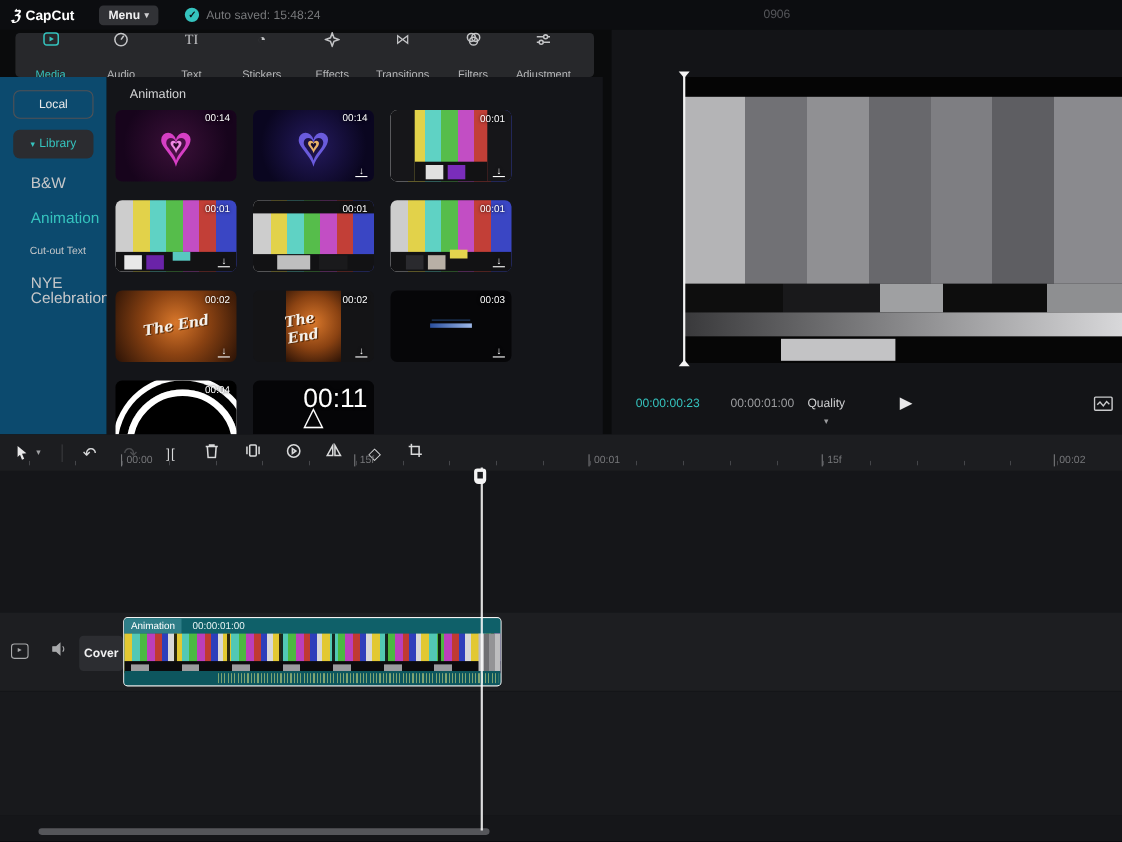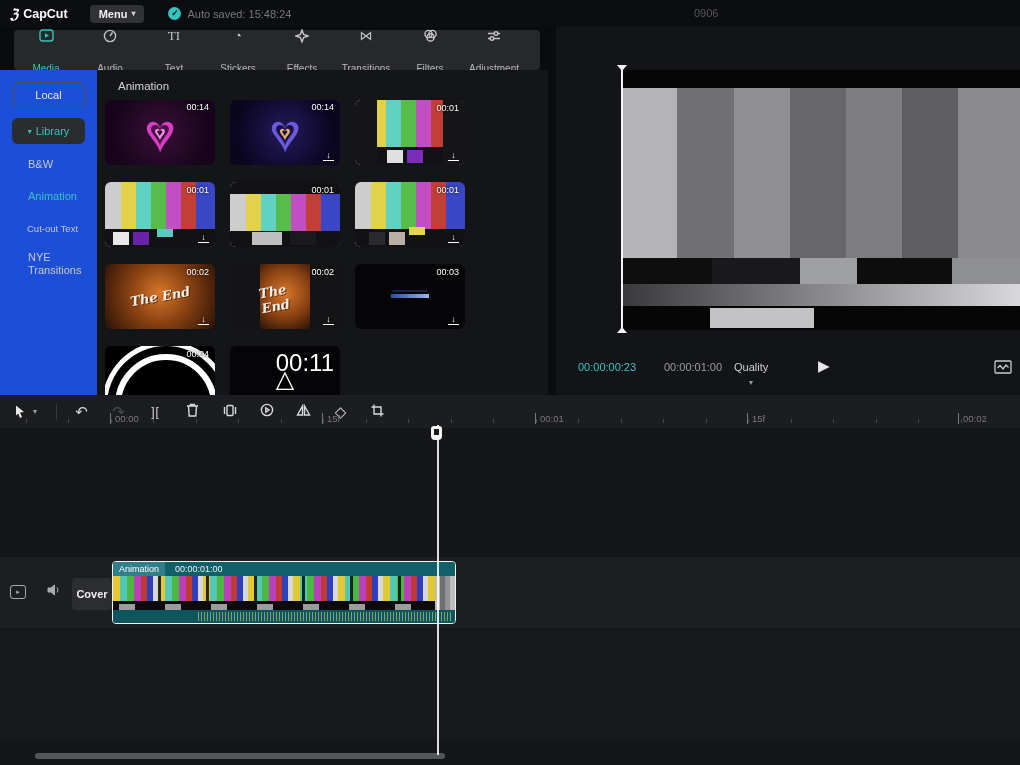--- a/index.html
+++ b/index.html
@@ -25,27 +25,27 @@
   
   #tabbar { left:14px; top:30px; width:526px; height:40px; background:#27282b; border-radius:4px;
     display:flex; align-items:center; }
   .tab { width:64px; display:flex; flex-direction:column; align-items:center; gap:20px; padding-top:2px; }
   .tab .ticon { height:15px; display:flex; align-items:center; justify-content:center; color:#c3c4c6; font-size:13px; }
   .tab .tlabel { font-size:10px; color:#b6b7b9; }
   .tab.active .tlabel, .tab.active .ticon { color:#35c3be; }
   .tab.active .ticon svg { stroke:#35c3be; }
   .ticon svg { stroke:#c3c4c6; fill:none; stroke-width:1.4; }
 
-  #sidebar { left:0; top:70px; width:97px; height:325px; background:#1d4ed8; }
+  #sidebar { left:0; top:70px; width:97px; height:325px; background:#0c4a6e; }
   .side-btn { position:absolute; left:12px; width:73px; height:26px; border-radius:6px;
     font-size:11px; display:flex; align-items:center; justify-content:center; color:#e8e8e9; }
   .side-local { top:12px; border:1px solid #515256; }
   .side-library { top:48px; background:#2b2c30; color:#35c3be; gap:4px; }
   .side-library .caret { font-size:8px; }
-  .side-link { position:absolute; left:28px; font-size:11px; color:#c6c7c9; }
+  .side-link { position:absolute; left:28px; font-size:14px; color:#c6c7c9; }
   .side-link.teal { color:#35c3be; }
 
   #library { left:97px; top:70px; width:451px; height:325px; background:#141519; overflow:hidden; }
   .lib-title { position:absolute; left:21px; top:10px; font-size:11.5px; color:#d2d3d4; }
   .grid { position:absolute; left:8px; top:30px; width:380px; display:grid;
     grid-template-columns:110px 110px 110px; grid-auto-rows:65px; gap:17px 15px; }
   .thumb { position:relative; border-radius:6px; background:#1d1e21; overflow:hidden; }
   .dur { position:absolute; top:3px; right:6px; font-size:9px; color:#fff; text-shadow:0 0 3px #000; z-index:3; }
   .dl { position:absolute; bottom:4px; right:6px; width:11px; text-align:center; color:#fff;
     font-size:9px; font-weight:bold; border-bottom:1.5px solid #fff; line-height:9px; z-index:3;
@@ -262,21 +262,21 @@
     <div class="side-link" style="top:88px;">
       <span>B&amp;W</span>
     </div>
     <div class="side-link teal" style="top:120px;">
       <span>Animation</span>
     </div>
     <div class="side-link" style="top:153px;font-size:9.5px;left:27px;">
       <span>Cut-out Text</span>
     </div>
     <div class="side-link" style="top:181px;width:52px;line-height:13px;">
-      <span>NYE Transitions</span>
+      <span>NYE Celebration</span>
     </div>
   </div>
 
   <div id="library" class="abs">
     <div class="lib-title">Animation</div>
     <div class="grid">
 
       <div class="thumb heart hp">
         <span class="h1">♥</span>
           <span class="h2">♥</span>

